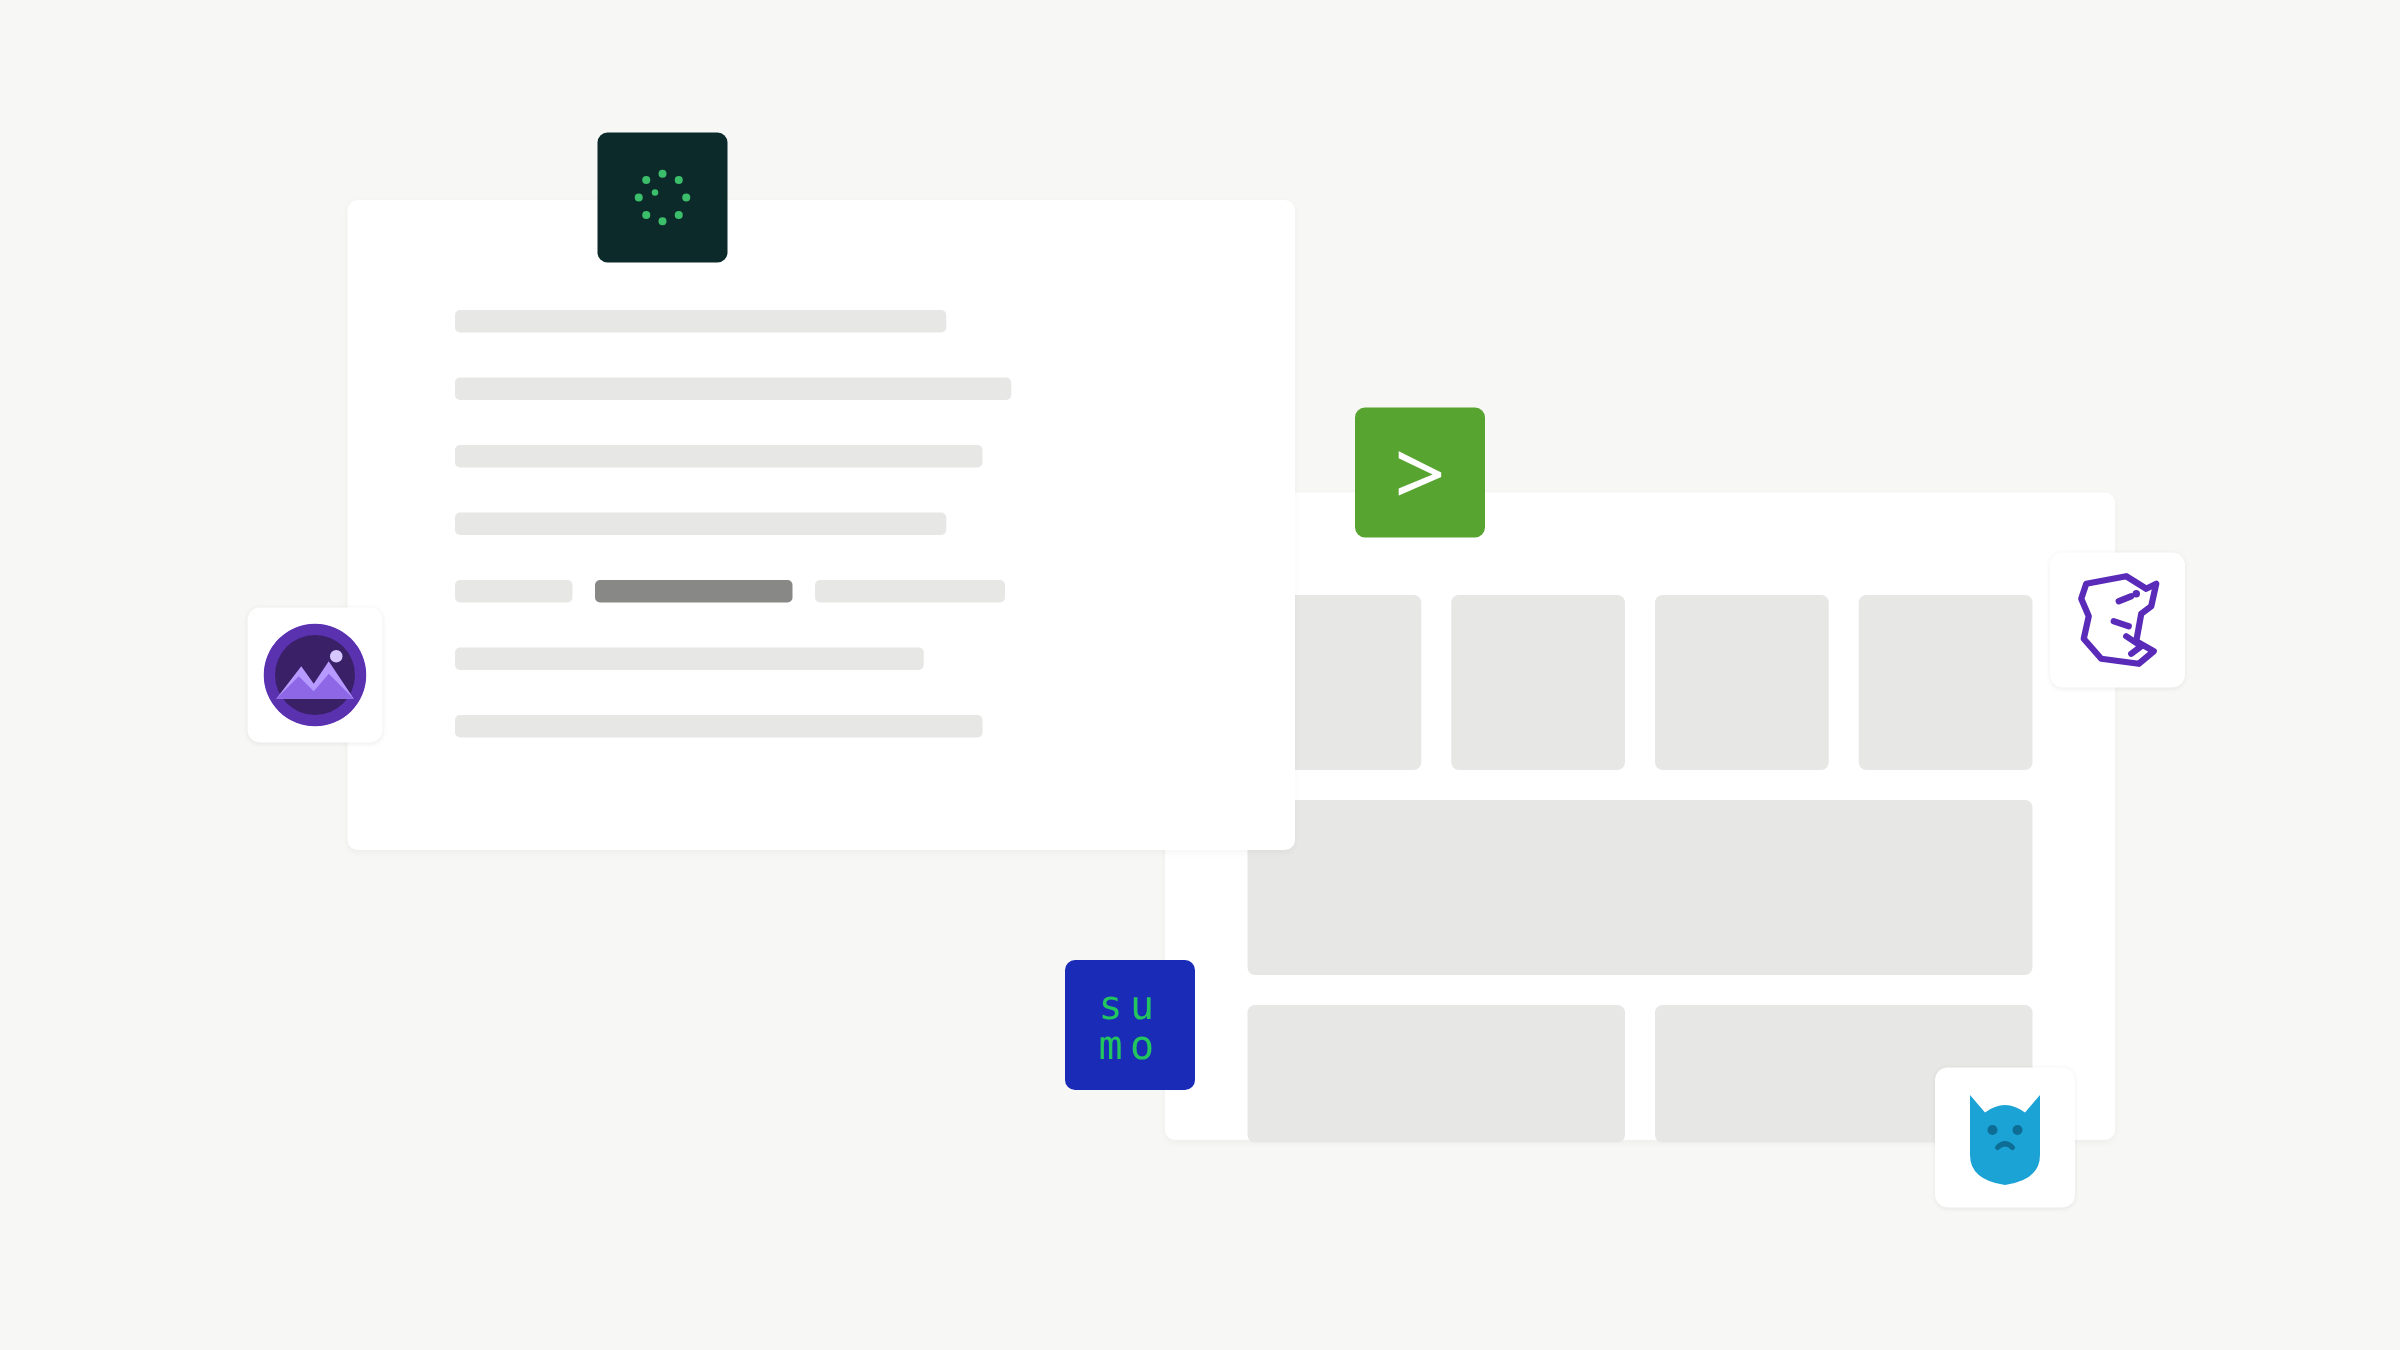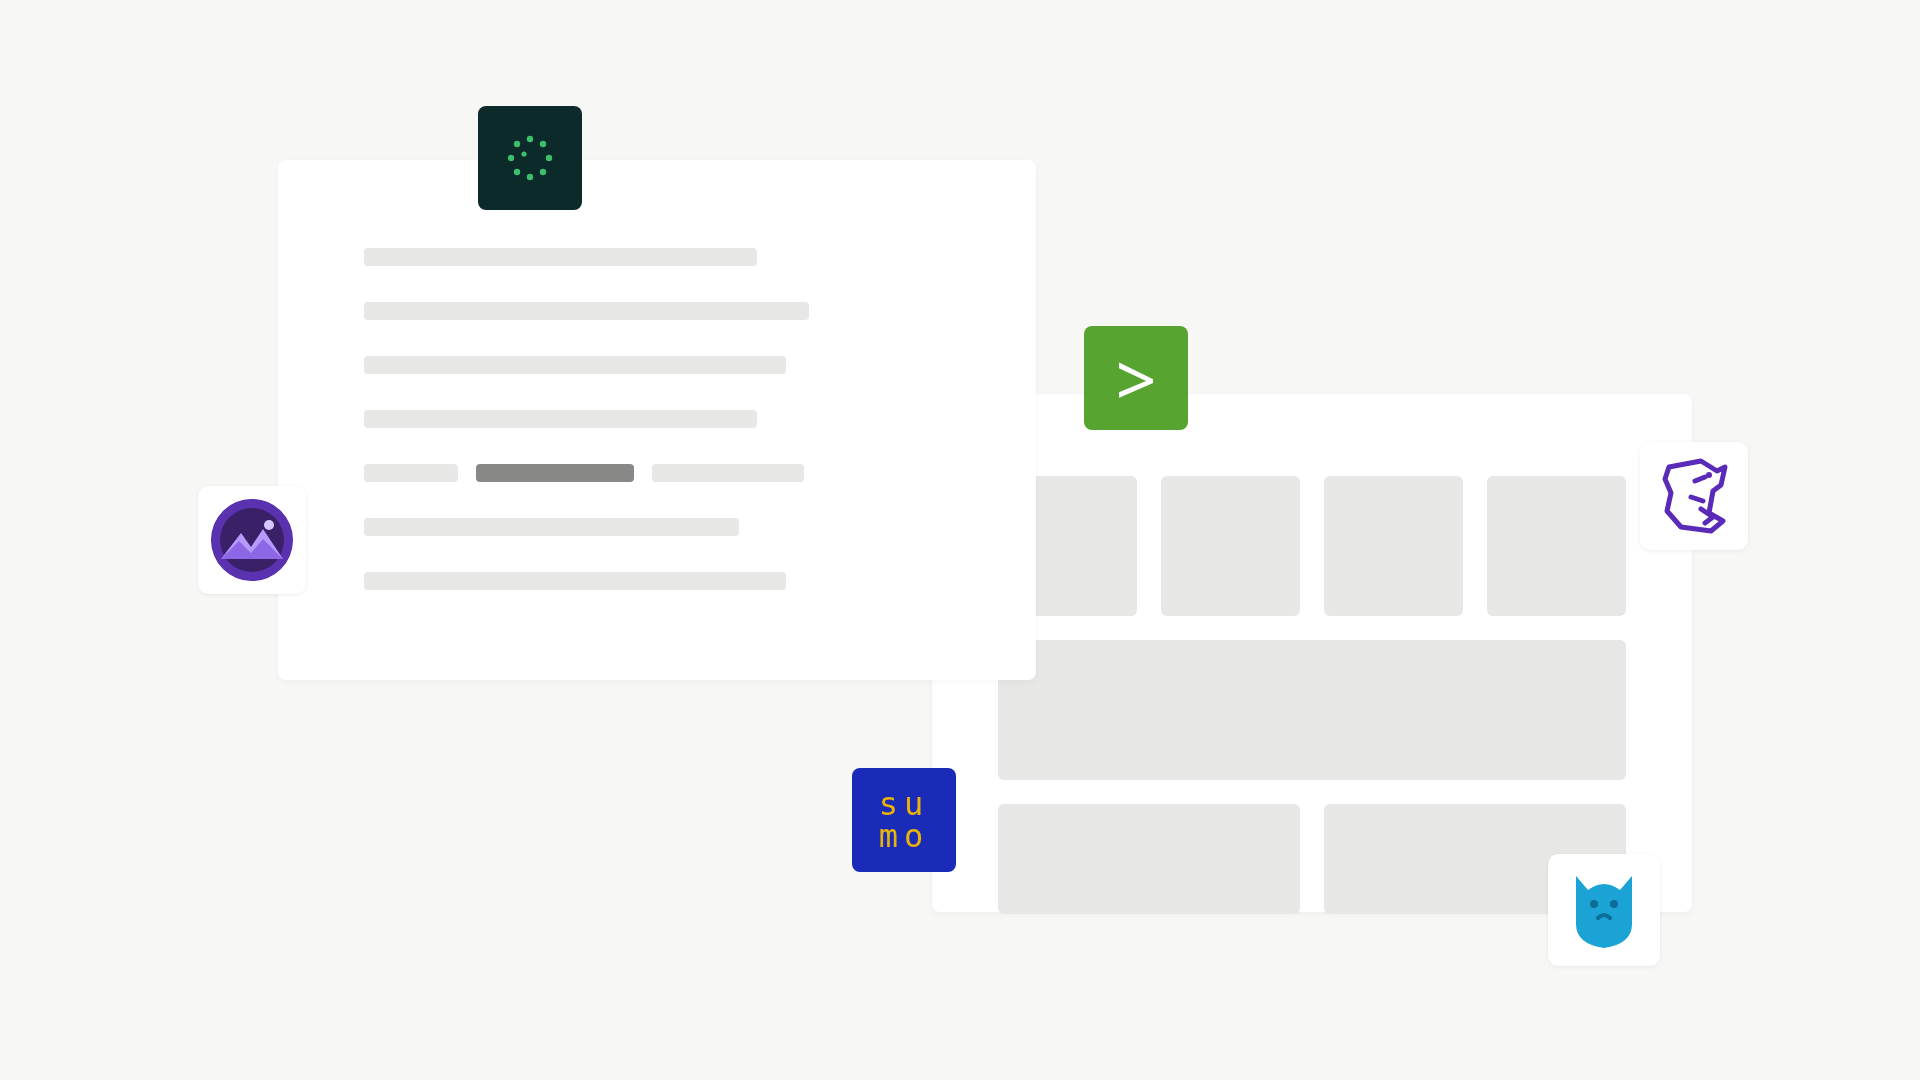--- a/index.html
+++ b/index.html
@@ -139,21 +139,21 @@
     left: 852px;
     top: 768px;
     width: 104px;
     height: 104px;
     background: #1a2bb8;
     border-radius: 8px;
     display: flex;
     flex-direction: column;
     align-items: center;
     justify-content: center;
-    color: #eab308;
+    color: #22c55e;
     font-family: monospace;
     font-size: 32px;
     letter-spacing: 6px;
     line-height: 1;
   }
   .badge-sumo span { display: block; }
 
   
   .badge-dog {
     left: 1640px;

